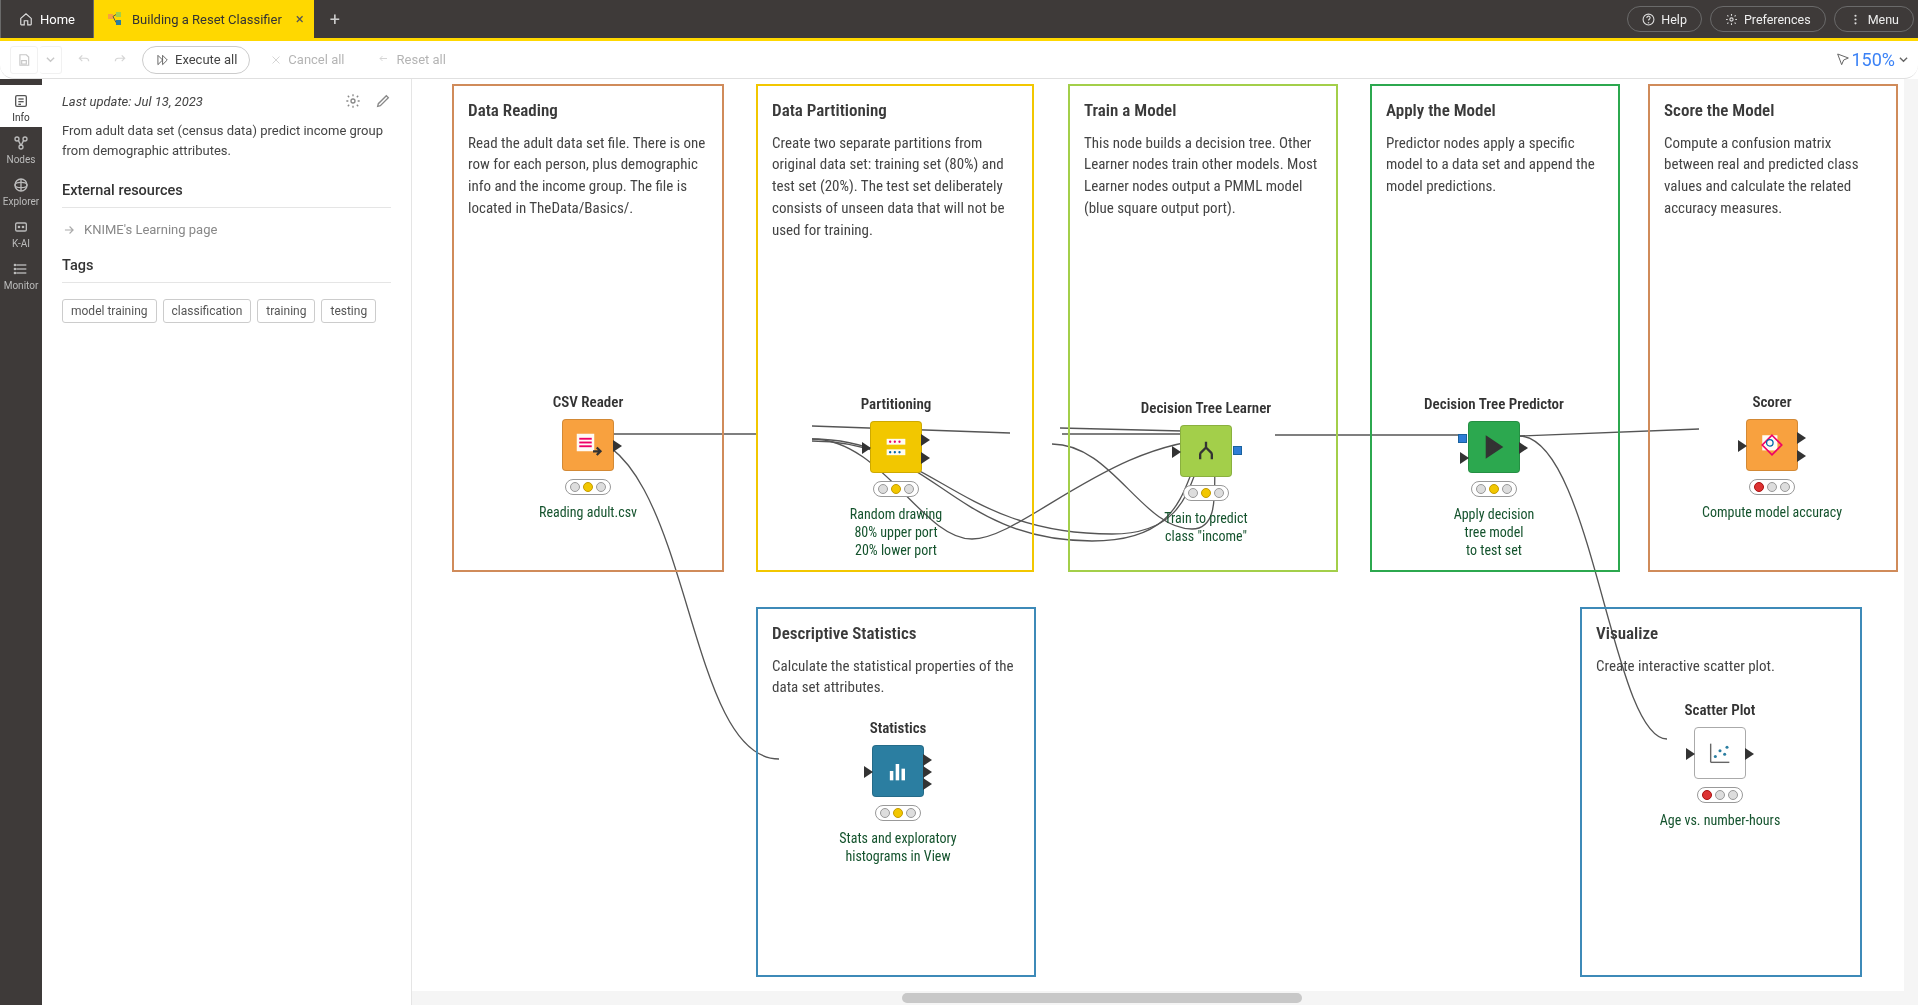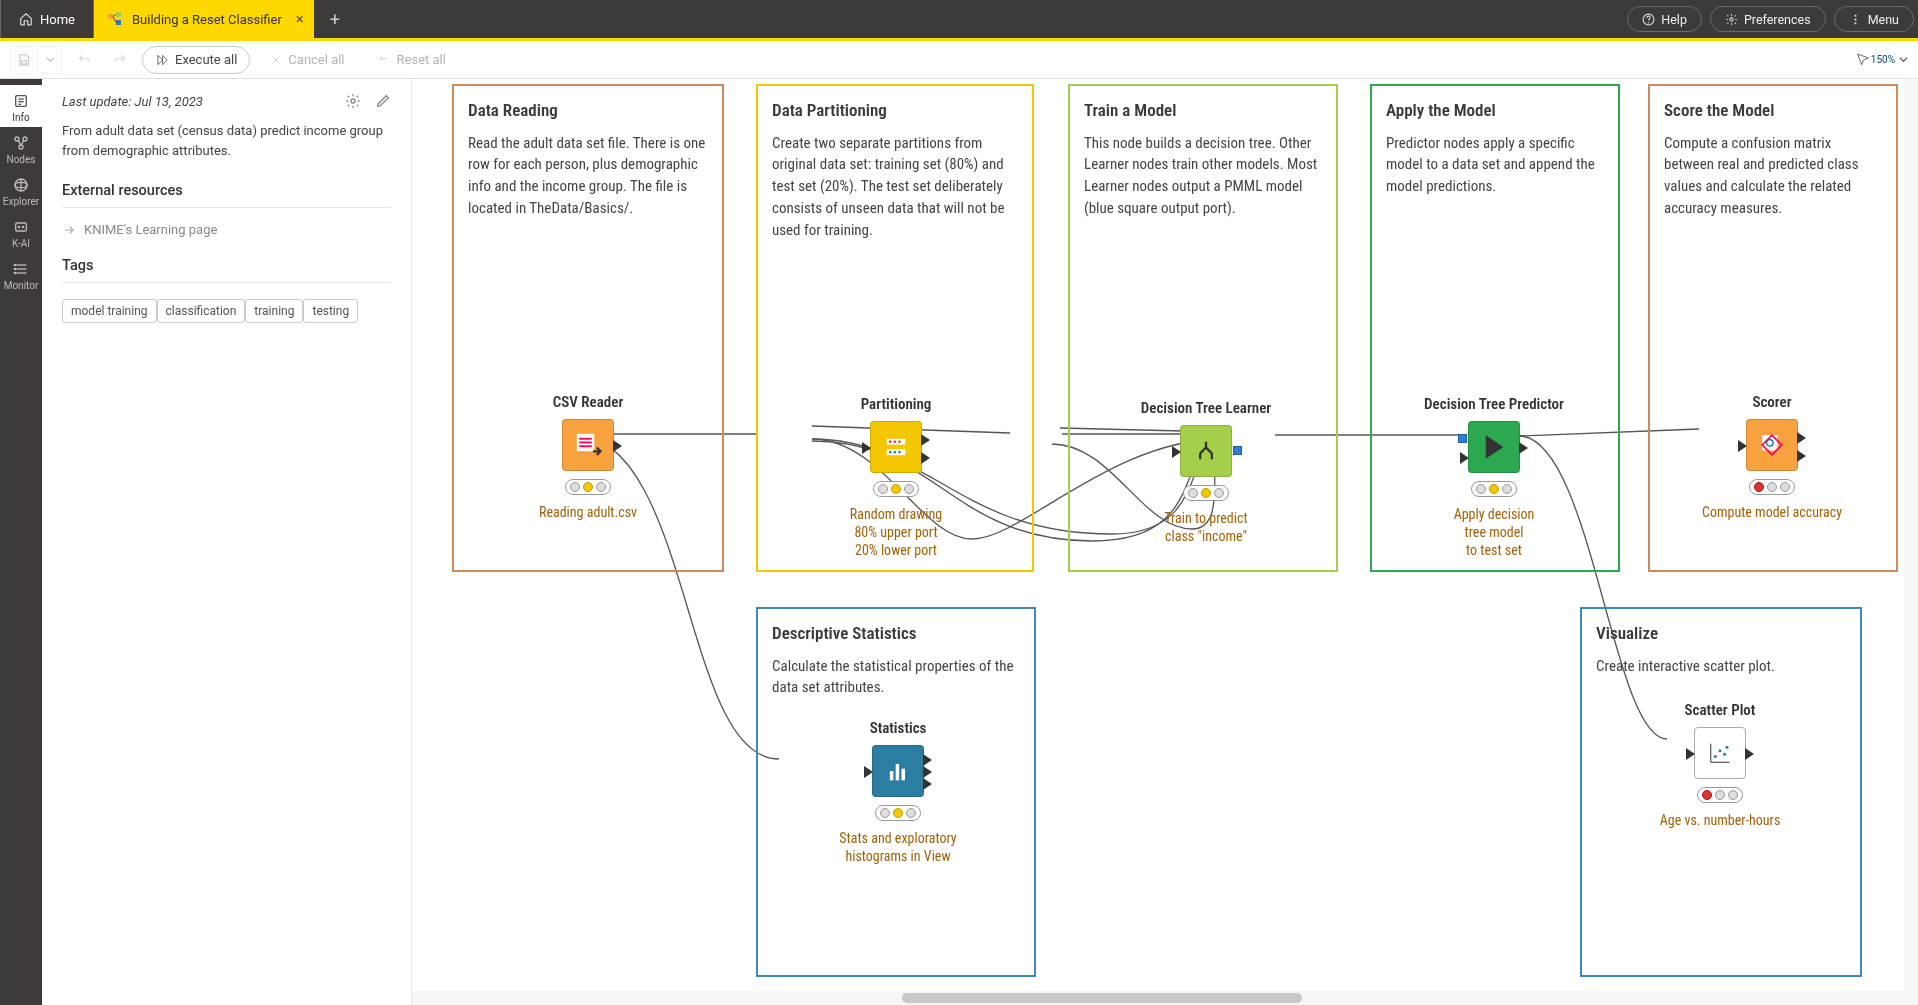--- a/index.html
+++ b/index.html
@@ -10,63 +10,63 @@
 .tab-home { display: flex; align-items: center; padding: 0 18px; border: 1px solid #6a6a6a; border-top: none; border-bottom: none; background: #3e3a39; cursor: pointer; gap: 7px; font-size: 13px; }
 .tab-workflow { display: flex; align-items: center; padding: 0 10px 0 14px; background: #ffd800; color: #333; gap: 8px; font-size: 13px; cursor: pointer; }
 .tab-workflow .wf-icon { width: 16px; height: 14px; position: relative; }
 .tab-close { font-size: 15px; margin-left: 6px; cursor: pointer; color: #555; }
 .tab-add { width: 42px; display: flex; align-items: center; justify-content: center; cursor: pointer; color: #ccc; font-size: 18px; }
 .topbar-spacer { flex: 1; }
 .topbar-btn { display: flex; align-items: center; padding: 0 14px; border: 1px solid #6a6a6a; border-radius: 14px; height: 26px; margin: 6px 4px; cursor: pointer; gap: 6px; font-size: 12.5px; color: #eee; }
 .yellow-line { height: 3px; background: #ffd800; }
 
 
-.toolbar { height: 38px; border-bottom: 1px solid #e0e0e0; display: flex; align-items: center; padding: 0 10px; gap: 8px; background: #fff; }
+.toolbar { height: 38px; border-bottom: 1px solid #e0e0e0; display: flex; align-items: center; padding: 0 10px; gap: 8px; background: #fff; border-radius: 14px; }
 .tool-group { display: flex; align-items: center; gap: 2px; }
 .tool-btn { width: 28px; height: 28px; display: flex; align-items: center; justify-content: center; border: 1px solid #ddd; border-radius: 3px; cursor: pointer; background: #fff; }
 .tool-btn.disabled, .pill-btn.disabled { opacity: 0.4; cursor: default; }
 .pill-btn { display: flex; align-items: center; height: 28px; padding: 0 12px; border: 1px solid #ccc; border-radius: 14px; cursor: pointer; gap: 6px; font-size: 13px; color: #444; }
 .toolbar-spacer { flex: 1; }
-.zoom { display: flex; align-items: center; color: #0c4a6e; font-size: 10px; }
+.zoom { display: flex; align-items: center; color: #3b82f6; font-size: 18px; }
 
 
 .main { display: flex; height: calc(1005px - 38px - 3px - 38px); position: relative; }
 
 
 .left-rail { width: 42px; background: #3e3a39; display: flex; flex-direction: column; align-items: center; padding-top: 6px; }
 .rail-item { width: 42px; text-align: center; padding: 8px 0 4px; color: #bbb; font-size: 10px; cursor: pointer; }
 .rail-item.active { background: #fff; color: #333; }
 .rail-item .ri-icon { display: block; margin: 0 auto 3px; width: 16px; height: 16px; }
 
 
 .side-panel { width: 370px; background: #fff; border-right: 1px solid #e5e5e5; padding: 14px 20px; color: #555; font-size: 13px; overflow-y: auto; position: relative; }
 .side-panel .update-row { display: flex; align-items: center; justify-content: space-between; margin-bottom: 12px; font-style: italic; color: #444; }
 .side-panel .update-row .icons { display: flex; gap: 14px; color: #888; }
 .side-panel .desc { color: #444; line-height: 1.5; margin-bottom: 22px; }
 .side-panel h4 { font-size: 14.5px; color: #333; font-weight: 500; margin: 6px 0 8px; }
 .side-panel .hr { border: none; border-top: 1px solid #e5e5e5; margin: 8px 0 14px; }
 .side-panel .link-row { display: flex; align-items: center; gap: 8px; color: #888; font-size: 13px; margin: 10px 0 20px; }
-.tags-row { display: flex; flex-wrap: wrap; margin-top: 16px; }
+.tags-row { display: flex; flex-wrap: wrap; gap: 6px; margin-top: 16px; }
 .tag { border: 1px solid #ccc; border-radius: 3px; padding: 4px 8px; font-size: 12px; color: #555; }
 .collapse-handle { position: absolute; right: -9px; top: 440px; width: 9px; height: 40px; background: #fff; border: 1px solid #ddd; border-left: none; display: flex; align-items: center; justify-content: center; color: #888; font-size: 11px; cursor: pointer; z-index: 10; }
 
 
 .canvas-wrap { flex: 1; position: relative; overflow: hidden; background: #fff; }
 .canvas { position: absolute; left: 0; top: 0; width: 1500px; height: 920px; }
 
 .annotation { position: absolute; border: 2px solid; padding: 12px 14px; font-size: 15.5px; color: #3a3a3a; line-height: 1.45; }
 .annotation h3 { font-size: 17px; font-weight: 600; margin-bottom: 10px; font-family: "Roboto Condensed", "Segoe UI", Arial, sans-serif; }
 .annotation p { font-family: "Roboto Condensed", "Segoe UI", Arial, sans-serif; font-size: 15px; color: #444; }
 
 .node { position: absolute; width: 220px; text-align: center; font-size: 14px; color: #333; }
 .node .node-name { font-weight: 600; font-family: "Roboto Condensed", "Segoe UI", Arial, sans-serif; font-size: 15px; }
 .node .node-icon-wrap { width: 52px; height: 52px; margin: 8px auto; position: relative; border: 1px solid rgba(0,0,0,0.15); border-radius: 4px; display: flex; align-items: center; justify-content: center; }
 .node .traffic { width: 46px; height: 16px; margin: 6px auto 8px; border: 1px solid #999; border-radius: 8px; display: flex; align-items: center; justify-content: center; gap: 3px; background: #fff; }
 .node .traffic span { width: 10px; height: 10px; border-radius: 50%; background: #ddd; border: 1px solid #999; }
-.node .node-label { font-size: 14px; color: #a16207; line-height: 1.3; font-family: "Roboto Condensed", Arial, sans-serif; }
+.node .node-label { font-size: 14px; color: #14532d; line-height: 1.3; font-family: "Roboto Condensed", Arial, sans-serif; }
 .port { position: absolute; width: 0; height: 0; }
 .port.out { right: -9px; border-top: 6px solid transparent; border-bottom: 6px solid transparent; border-left: 9px solid #333; }
 .port.in { left: -9px; border-top: 6px solid transparent; border-bottom: 6px solid transparent; border-left: 9px solid #333; }
 .port.sq { width: 9px; height: 9px; border: 1px solid #19629e; background: #2e7cd6; }
 
 .scroll-h { position: absolute; left: 0; right: 0; bottom: 0; height: 14px; background: #f5f5f5; }
 .scroll-h .thumb { position: absolute; height: 10px; top: 2px; background: #c8c8c8; border-radius: 5px; }
 .scroll-v { position: absolute; right: 0; top: 0; bottom: 14px; width: 14px; background: #f5f5f5; }
 
 svg.connections { position: absolute; left: 0; top: 0; pointer-events: none; }

